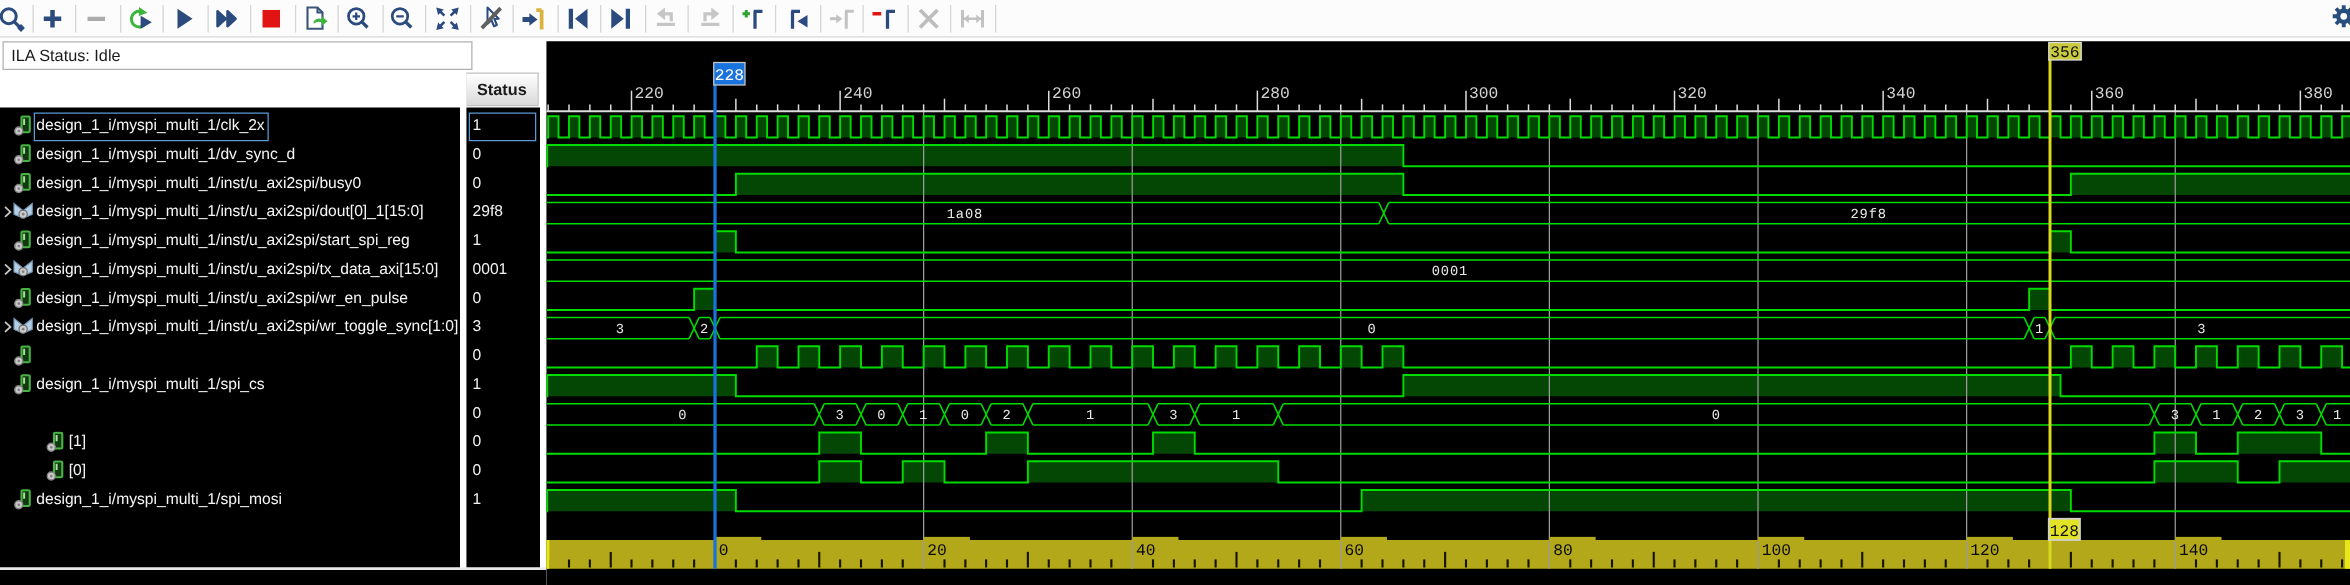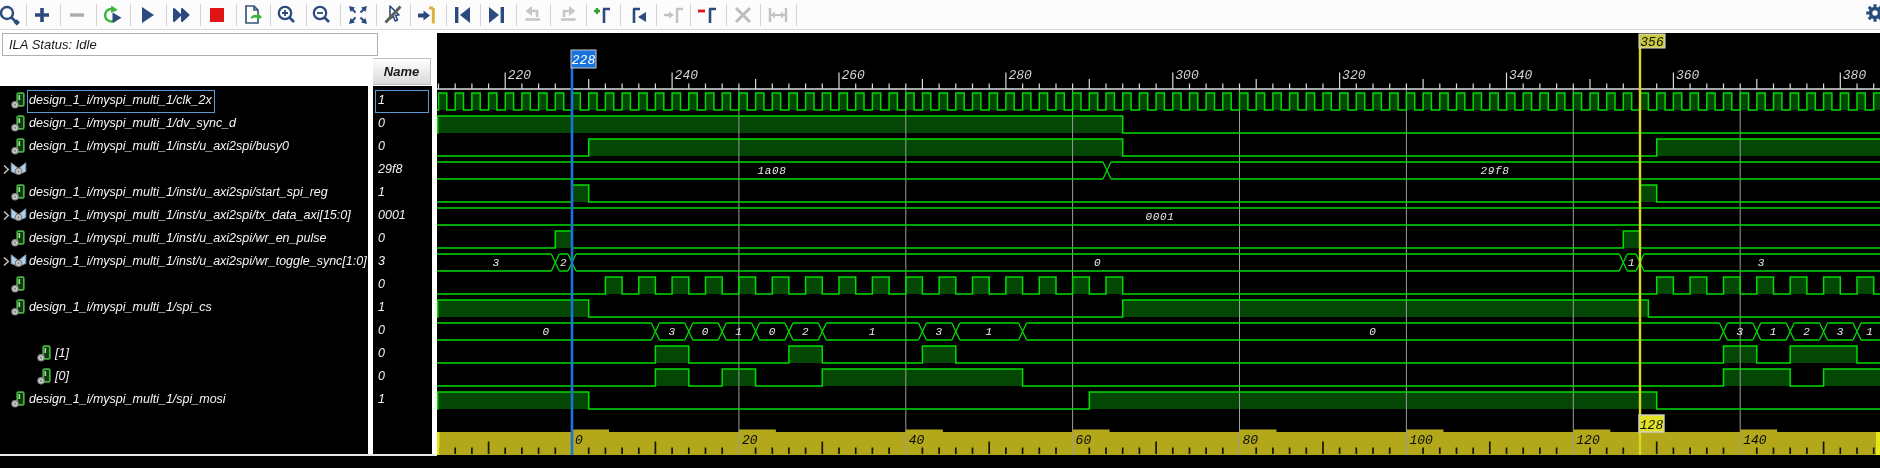--- a/index.html
+++ b/index.html
@@ -1,16 +1,16 @@
 <!DOCTYPE html>
 <html><head><meta charset="utf-8"><style>
 * { margin:0; padding:0; box-sizing:border-box; }
 html,body { width:1880px; height:468px; background:#fff; overflow:hidden;
   font-family:"Liberation Sans", sans-serif; }
-#app { position:relative; width:1880px; height:468px;font-style:italic; }
+#app { position:relative; width:1880px; height:468px; }
 .toolbar { position:absolute; left:0; top:0; width:1880px; height:30px; background:#fcfcfc;
   border-bottom:1px solid #d8d8d8; }
 .tbi { position:absolute; top:2px; }
 .tbsep { position:absolute; top:4px; width:1px; height:22px; background:#d4d4d4; }
 .ila { position:absolute; left:2px; top:33px; width:376px; height:23px; background:#fff;
   border:1px solid #b0b0b0; font-size:13px; color:#1a1a1a; line-height:21px; padding-left:6px; }
 .hdr { position:absolute; top:58px; height:27px; background:linear-gradient(#ffffff,#d9d9d9);
   border:1px solid #c0c0c0; font-size:13px; font-weight:bold; color:#1a1a1a; line-height:25px; }
 .hdrname { left:0; width:366px; padding-left:10px; }
 .hdrval { left:372px; width:59px; text-align:center; }
@@ -217,21 +217,21 @@
             <circle cx="11" cy="11" r="6.2"></circle>
             <g stroke="#274e7d" stroke-width="3.1">
               <path d="M11,2.2 V19.8 M2.2,11 H19.8 M4.8,4.8 L17.2,17.2 M17.2,4.8 L4.8,17.2"></path>
             </g>
           </g>
           <circle cx="11" cy="11" r="2.7" fill="#fff"></circle>
         </svg>
       </span>
     </div>
 <div class="ila">ILA Status: Idle</div>
-<div class="hdr hdrval">Name</div>
+<div class="hdr hdrval">Status</div>
 <div class="npanel">
       <div class="nrow selrow" style="top:3px">
         <span class="nicon" style="left:10px">
           <svg width="16" height="17" viewBox="0 0 16 17">
             <rect x="7.2" y="1.2" width="6.6" height="12.6" rx="1" fill="#11380f" stroke="#46b342" stroke-width="1.7"></rect>
             <path d="M9.3,3 L9.3,8" stroke="#a8dfa2" stroke-width="1.6"></path>
             <circle cx="5" cy="12.8" r="3.2" fill="#c9c9c9" stroke="#828282" stroke-width="1.1"></circle>
             <circle cx="5" cy="12.8" r="1.1" fill="#838383"></circle>
           </svg>
         </span>
@@ -266,20 +266,21 @@
           </svg>
         </span>
         <span class="nicon" style="left:10px">
           <svg width="17" height="16" viewBox="0 0 17 16">
             <path d="M1.2,1.8 L7.6,6.8 L7.6,13.2 L1.2,10.5 Z" fill="#b2cfe6" stroke="#7497b3" stroke-width="0.9"></path>
             <path d="M15.8,1.8 L9.4,6.8 L9.4,13.2 L15.8,10.5 Z" fill="#b2cfe6" stroke="#7497b3" stroke-width="0.9"></path>
             <circle cx="8.5" cy="10.3" r="3.3" fill="#cbcbcb" stroke="#6f6f6f" stroke-width="1"></circle>
             <circle cx="8.5" cy="10.3" r="1.1" fill="#7f7f7f"></circle>
           </svg>
         </span>
+        <span class="ntxt" style="left:29px">design_1_i/myspi_multi_1/inst/u_axi2spi/dout[0]_1[15:0]</span>
       </div>
       <div class="nrow" style="top:95px">
         <span class="nicon" style="left:10px">
           <svg width="16" height="17" viewBox="0 0 16 17">
             <rect x="7.2" y="1.2" width="6.6" height="12.6" rx="1" fill="#11380f" stroke="#46b342" stroke-width="1.7"></rect>
             <path d="M9.3,3 L9.3,8" stroke="#a8dfa2" stroke-width="1.6"></path>
             <circle cx="5" cy="12.8" r="3.2" fill="#c9c9c9" stroke="#828282" stroke-width="1.1"></circle>
             <circle cx="5" cy="12.8" r="1.1" fill="#838383"></circle>
           </svg>
         </span>

